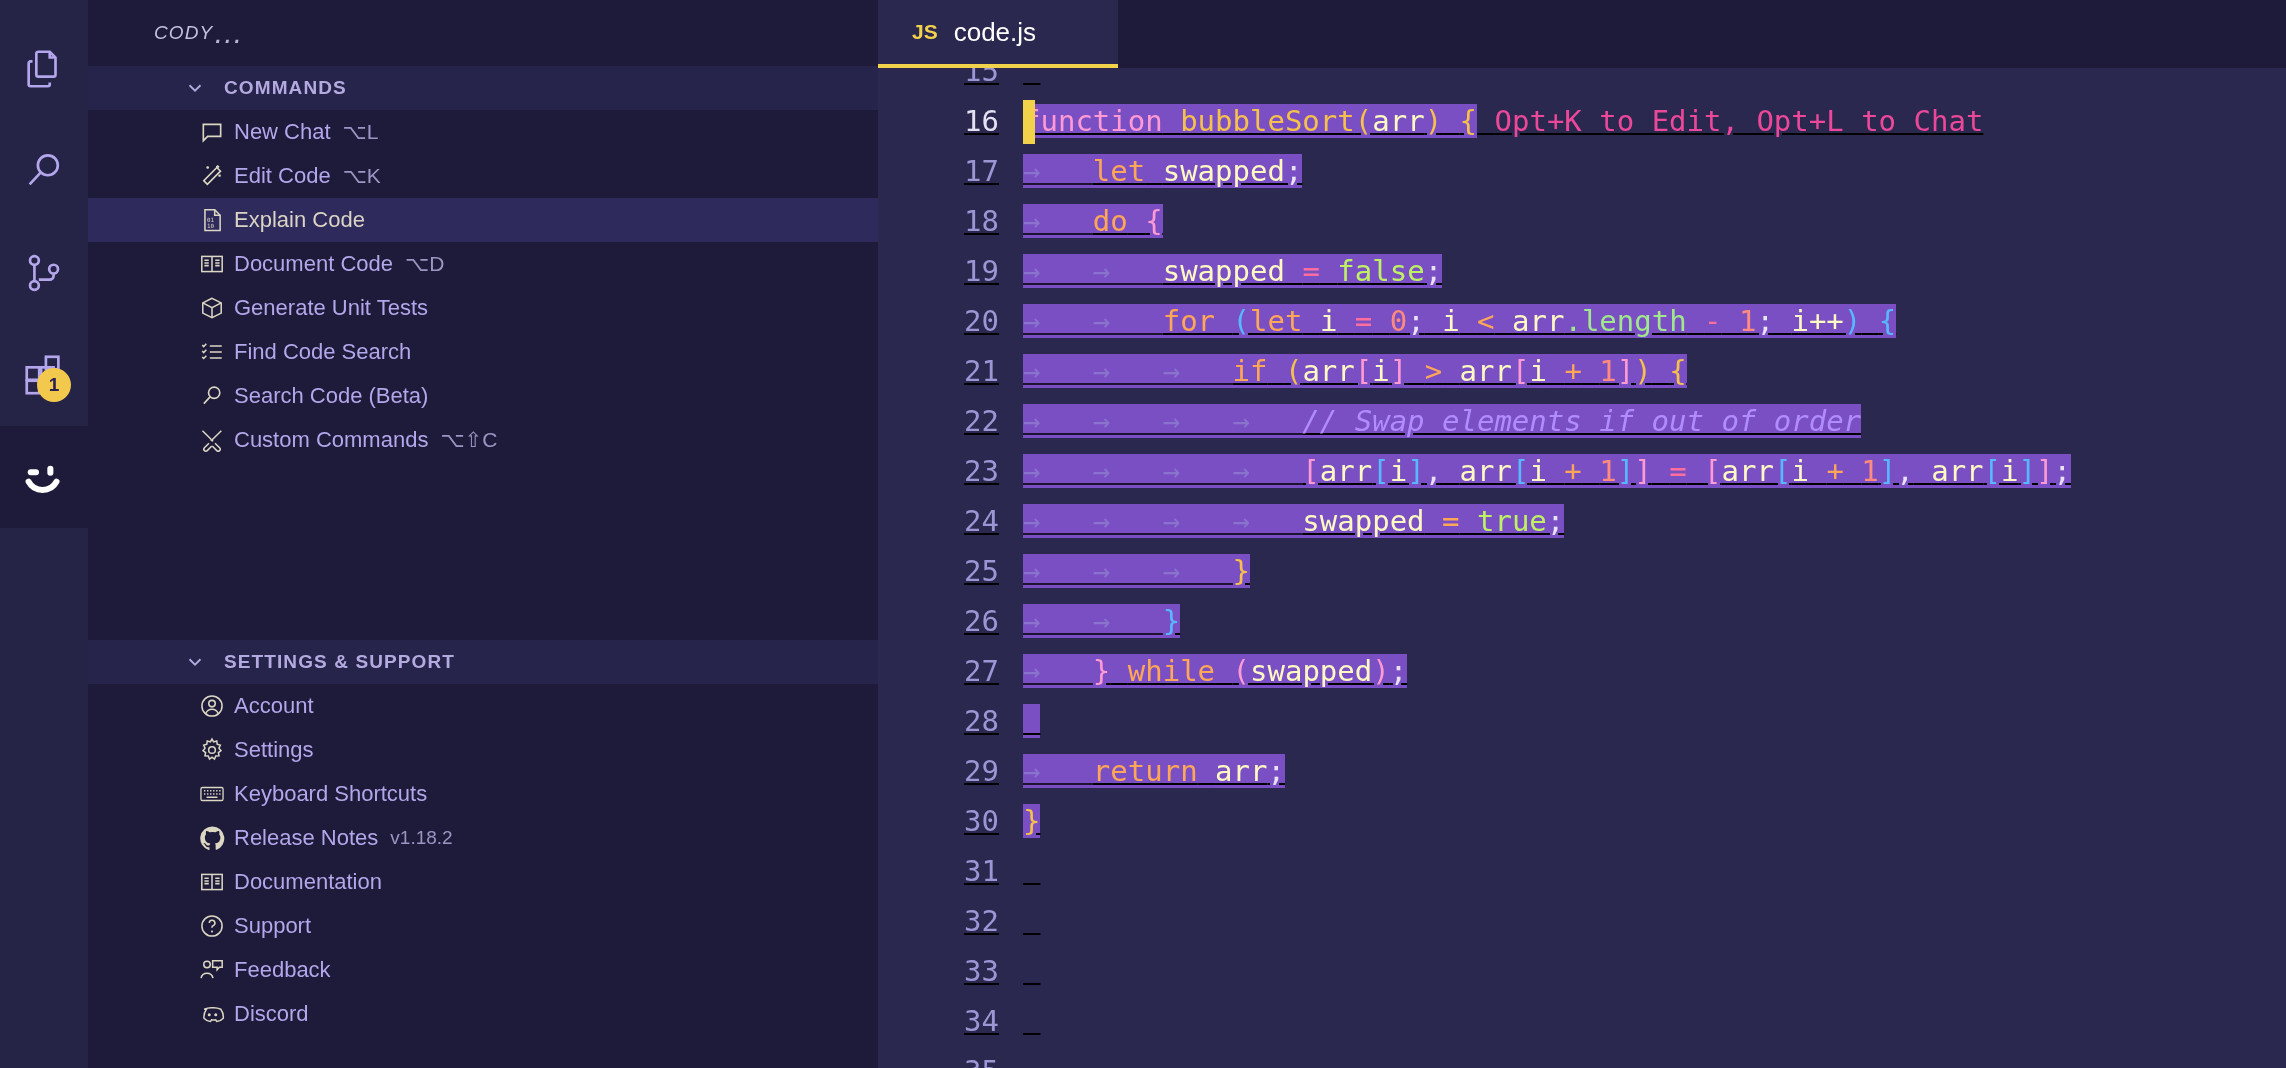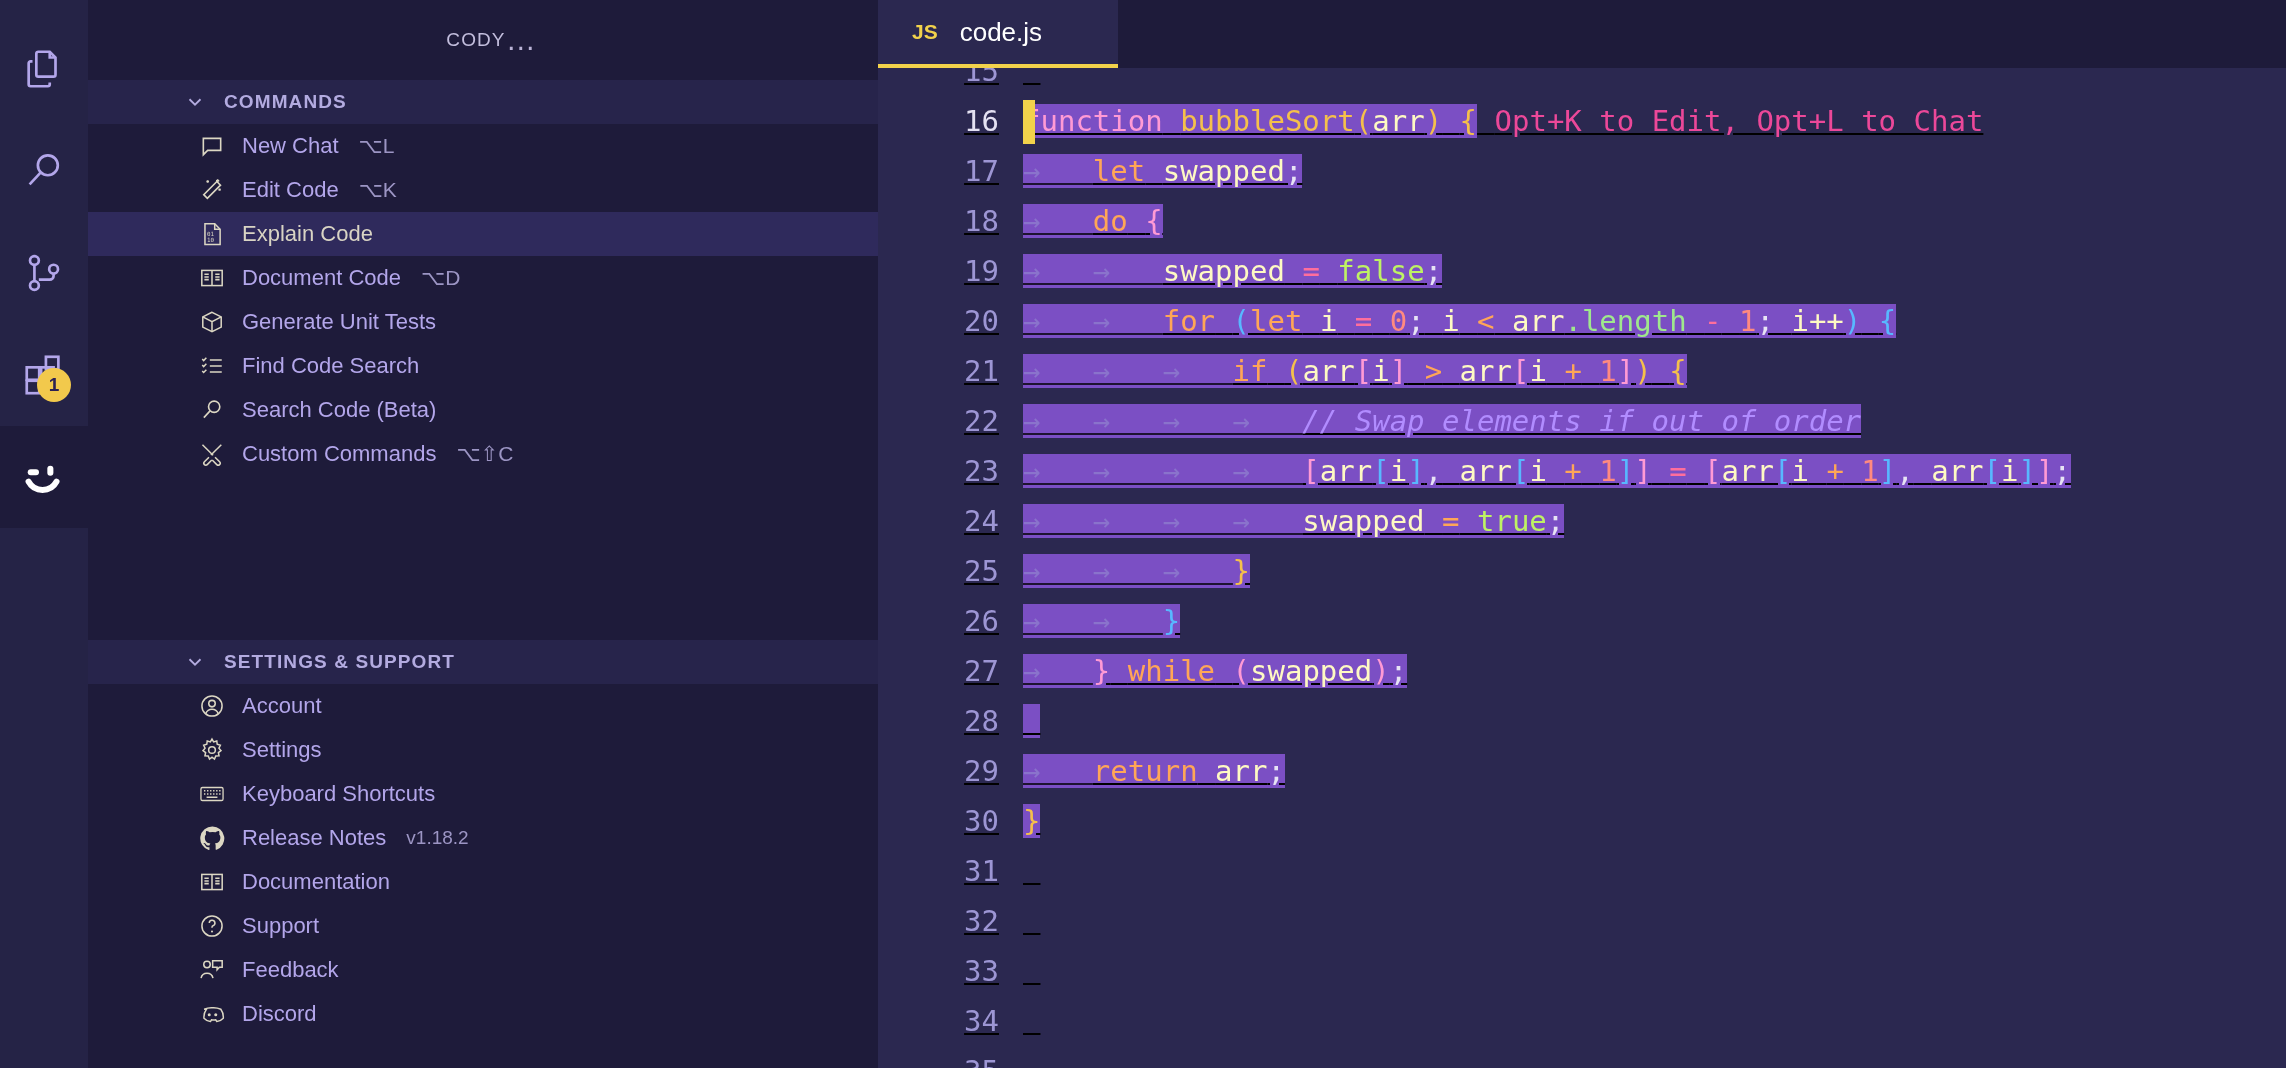--- a/index.html
+++ b/index.html
@@ -38,24 +38,25 @@
   }
 
   
   .sidebar {
     width: 790px; flex: 0 0 790px;
     background: #1e1b3a;
     display: flex; flex-direction: column;
     position: relative;
   }
   .sb-header {
-    height: 80px;
+    height: 66px;
     display: flex; align-items: center;
     padding: 0 0 0 66px;
-    justify-content: center;
+    justify-content: flex-start;
+    font-style: italic;
   }
   .sb-title {
     color: #c3bedd;
     font-size: 19px;
     letter-spacing: 1.1px;
     font-family: "Liberation Sans", sans-serif;
   }
   .sb-dots {
     color: #b9b3d6;
     font-size: 30px; line-height: 10px;
@@ -79,21 +80,21 @@
     font-size: 19px;
     font-weight: bold;
     letter-spacing: 1.1px;
     font-family: "Liberation Sans", sans-serif;
   }
   .cmd-list { display: flex; flex-direction: column; }
   .cmd-item {
     height: 44px;
     display: flex; align-items: center;
     padding-left: 110px;
-    gap: 16px;
+    gap: 8px;
     cursor: pointer;
   }
   .cmd-item.selected { background: #2f2a5c; }
   .cmd-ico {
     width: 28px; height: 28px;
     display: flex; align-items: center; justify-content: center;
     flex: 0 0 28px;
     color: #dcd7c3;
   }
   .cmd-label {
@@ -127,21 +128,21 @@
   }
   .tabbar {
     height: 68px;
     background: #1e1b3a;
     display: flex; align-items: stretch;
   }
   .tab {
     min-width: 240px;
     background: #2b2850;
     display: flex; align-items: center;
-    gap: 22px;
+    gap: 16px;
     padding: 0 34px;
     border-bottom: 4px solid #f2d24b;
     cursor: pointer;
   }
   .tab-ico {
     color: #f2d24b;
     font-size: 21px; font-weight: bold;
     font-family: "Liberation Sans", sans-serif;
   }
   .tab-label {

